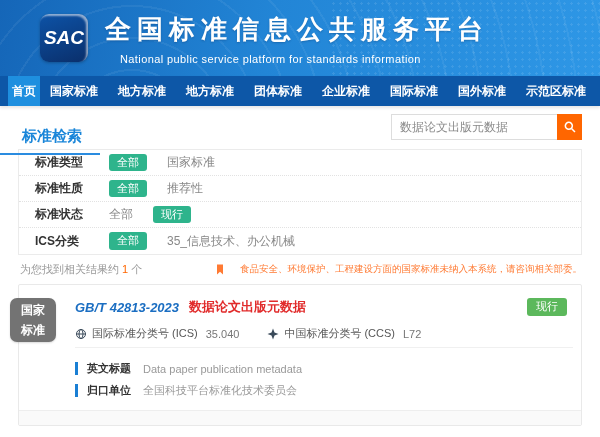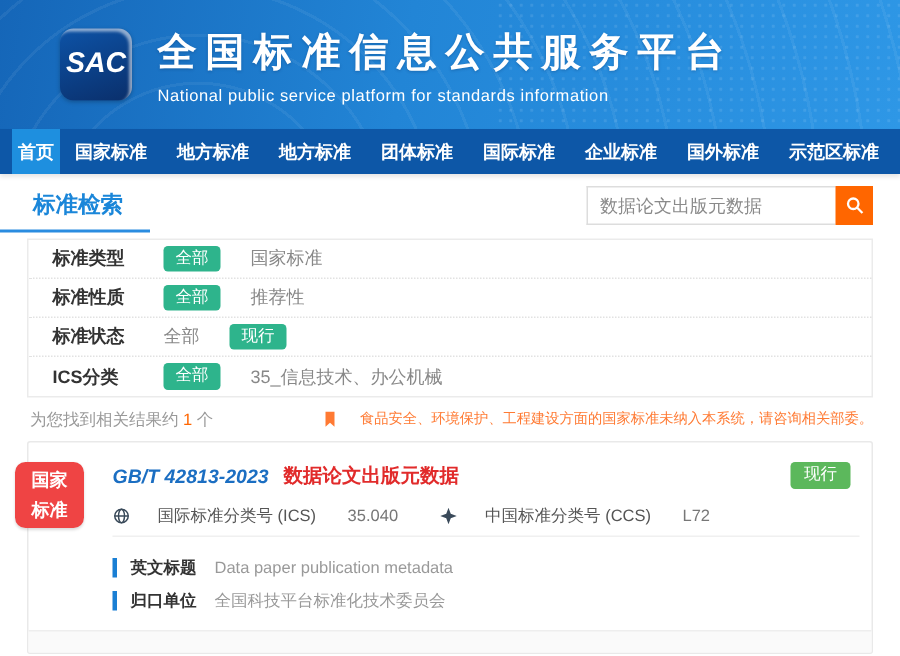--- a/index.html
+++ b/index.html
@@ -6,21 +6,21 @@
   html, body { width: 600px; height: 437px; }
   body {
     font-family: "Liberation Sans", "DejaVu Sans", sans-serif;
     background: #fff;
     overflow: hidden;
     position: relative;
   }
 
   
   .header {
-    height: 86px;
+    height: 76px;
     background: linear-gradient(100deg, #1566b8 0%, #2285d6 45%, #2e97e6 100%);
     position: relative;
     display: flex;
     align-items: center;
     padding-left: 40px;
     overflow: hidden;
   }
   .header::before {
     content: '';
     position: absolute; right: 0; top: 0;
@@ -47,21 +47,21 @@
     box-shadow: inset -2px 2px 2px rgba(255,255,255,.55), 0 1px 3px rgba(0,0,0,.25);
     flex-shrink: 0;
     z-index: 1;
   }
   .header-text { margin-left: 17px; color: #fff; z-index: 1; }
   .header-title {
     font-size: 26px; font-weight: bold; letter-spacing: 6px;
     text-shadow: 0 1px 2px rgba(0,40,90,.3);
     white-space: nowrap;
   }
-  .header-subtitle { font-size: 11px; margin-top: 6px; letter-spacing: .4px; white-space: nowrap; }
+  .header-subtitle { font-size: 11px; margin-top: 6px; letter-spacing: .4px; white-space: nowrap; margin-left: 15px; }
 
   
   .nav {
     height: 30px;
     background: #0d57a7;
     display: flex;
     overflow: hidden;
     padding-left: 8px;
     white-space: nowrap;
     box-shadow: 0 2px 3px rgba(0,0,0,.10);
@@ -73,21 +73,21 @@
     line-height: 30px; padding: 0 10px;
     flex-shrink: 0; cursor: pointer;
   }
   .nav-item.active { background: #1e8fdf; padding: 0 4px; }
 
   
   .tab-row { height: 40px; position: relative; }
   .tab {
     display: inline-block;
     width: 100px;
-    padding: 11px 0 7px 22px;
+    padding: 21px 0 7px 22px;
     color: #1a86d9; font-weight: bold; font-size: 15px;
     border-bottom: 2px solid #2a8ce0;
     cursor: pointer;
   }
   .search-box { position: absolute; right: 18px; top: 8px; display: flex; }
   .search-input {
     width: 166px; height: 26px;
     border: 1px solid #ddd; border-right: none;
     font-size: 12px; color: #8a8a8a;
     padding: 0 8px;
@@ -125,36 +125,36 @@
   }
   .results-count { font-size: 11px; color: #999; }
   .results-count .num { color: #ff6600; padding: 0 3px; }
   .results-notice { font-size: 9.5px; color: #ff7a33; display: flex; align-items: center; gap: 16px; }
 
   
   .card { position: relative; margin: 3px 18px 0 18px; border: 1px solid #e9e9e9; border-radius: 2px; background: #fff; }
   .card-badge {
     position: absolute; left: -9px; top: 13px;
     width: 46px; height: 44px;
-    background: #ef4444; border-radius: 7px;
+    background: #737373; border-radius: 7px;
     color: #fff; font-size: 12px; font-weight: bold;
     text-align: center; line-height: 1.65; padding-top: 3px;
     box-shadow: 0 1px 2px rgba(0,0,0,.15);
   }
   .card-main { padding: 13px 14px 6px 56px; }
   .card-title-row { display: flex; align-items: center; }
   .card-code { color: #1b6ec2; font-weight: bold; font-size: 13px; cursor: pointer; font-style: italic; }
   .card-title { color: #e12b2b; font-weight: bold; font-size: 13px; margin-left: 10px; cursor: pointer; }
   .status-badge {
     margin-left: auto;
     background: #5cb85c; color: #fff; font-size: 11px;
     padding: 2px 9px; border-radius: 3px; line-height: 1.2;
   }
   .card-meta { display: flex; gap: 28px; margin-top: 10px; font-size: 11px; color: #666; align-items: center; }
-  .meta-item { display: flex; align-items: center; gap: 18px; }
+  .meta-item { display: flex; align-items: center; gap: 5px; }
   .meta-label { color: #555; }
   .meta-value { color: #777; margin-left: 3px; }
 
   .card-fields { margin-left: 56px; margin-right: 8px; border-top: 1px solid #f0f0f0; padding: 6px 0 5px 0; }
   .field-row { display: flex; align-items: center; margin: 7px 0; font-size: 11px; }
   .field-bar { width: 3px; height: 13px; background: #1a7fd4; margin-right: 9px; flex-shrink: 0; }
   .field-label { color: #333; font-weight: bold; margin-right: 12px; }
   .field-value { color: #999; }
 
   .card-footer {
@@ -177,22 +177,22 @@
     <div class="header-subtitle">National public service platform  for standards information</div>
   </div>
 </div>
 
 <div class="nav">
   <div class="nav-item active">首页</div>
   <div class="nav-item">国家标准</div>
   <div class="nav-item">地方标准</div>
   <div class="nav-item">地方标准</div>
   <div class="nav-item">团体标准</div>
+  <div class="nav-item">企业标准</div>
   <div class="nav-item">国际标准</div>
-  <div class="nav-item">企业标准</div>
   <div class="nav-item">国外标准</div>
   <div class="nav-item">示范区标准</div>
 </div>
 
 <div class="tab-row">
   <div class="tab">标准检索</div>
   <div class="search-box">
     <input class="search-input" type="text" value="数据论文出版元数据" style="">
     <button class="search-btn">
       <span>

